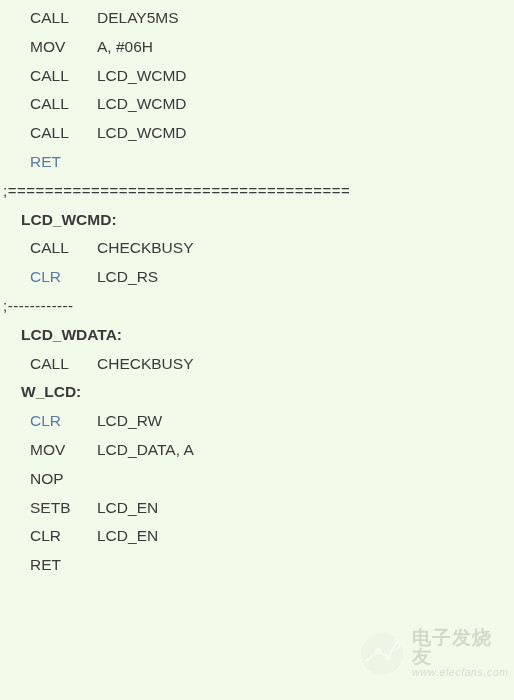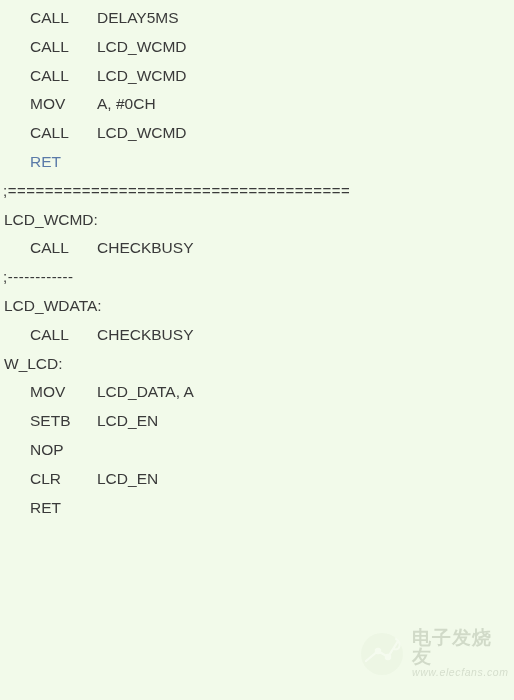--- a/index.html
+++ b/index.html
@@ -30,21 +30,22 @@
     height: 28.8px;
     line-height: 28.8px;
     white-space: nowrap;
     font-size: 15.5px;
     color: #3a3a3a;
     position: relative;
   }
 
   
   .code-line.label {
-    padding-left: 4px;
+    padding-left: 21px;
+    font-weight: bold;
   }
   
   .code-line.comment {
     padding-left: 3px;
     letter-spacing: 0.5px;
     font-size: 15px;
   }
 
   
   .code-line.instr {
@@ -107,35 +108,37 @@
     letter-spacing: 0.6px;
     font-family: "Liberation Sans", sans-serif;
     font-style: italic;
   }
 </style>
 </head>
 <body>
 
 <div id="code-listing">
     <div class="code-line instr"><span class="mnemonic txt-dark">CALL</span><span class="operand txt-dark">DELAY5MS</span></div>
+    <div class="code-line instr"><span class="mnemonic txt-dark">MOV</span><span class="operand txt-dark">A, #06H</span></div>
     <div class="code-line instr"><span class="mnemonic txt-dark">CALL</span><span class="operand txt-dark">LCD_WCMD</span></div>
     <div class="code-line instr"><span class="mnemonic txt-dark">CALL</span><span class="operand txt-dark">LCD_WCMD</span></div>
-    <div class="code-line instr"><span class="mnemonic txt-dark">MOV</span><span class="operand txt-dark">A, #0CH</span></div>
     <div class="code-line instr"><span class="mnemonic txt-dark">CALL</span><span class="operand txt-dark">LCD_WCMD</span></div>
     <div class="code-line instr"><span class="mnemonic kw-blue">RET</span></div>
     <div class="code-line comment">;=====================================</div>
     <div class="code-line label">LCD_WCMD:</div>
     <div class="code-line instr"><span class="mnemonic txt-dark">CALL</span><span class="operand txt-dark">CHECKBUSY</span></div>
+    <div class="code-line instr"><span class="mnemonic kw-blue">CLR</span><span class="operand txt-dark">LCD_RS</span></div>
     <div class="code-line comment">;------------</div>
     <div class="code-line label">LCD_WDATA:</div>
     <div class="code-line instr"><span class="mnemonic txt-dark">CALL</span><span class="operand txt-dark">CHECKBUSY</span></div>
     <div class="code-line label">W_LCD:</div>
+    <div class="code-line instr"><span class="mnemonic kw-blue">CLR</span><span class="operand txt-dark">LCD_RW</span></div>
     <div class="code-line instr"><span class="mnemonic txt-dark">MOV</span><span class="operand txt-dark">LCD_DATA, A</span></div>
+    <div class="code-line instr"><span class="mnemonic txt-dark">NOP</span></div>
     <div class="code-line instr"><span class="mnemonic txt-dark">SETB</span><span class="operand txt-dark">LCD_EN</span></div>
-    <div class="code-line instr"><span class="mnemonic txt-dark">NOP</span></div>
     <div class="code-line instr"><span class="mnemonic txt-dark">CLR</span><span class="operand txt-dark">LCD_EN</span></div>
     <div class="code-line instr"><span class="mnemonic txt-dark">RET</span></div>
   </div>
 
 <div id="watermark">
   <div class="wm-logo">
     <svg width="52" height="52" viewBox="0 0 52 52" aria-hidden="true">
       <circle cx="26" cy="27" r="21" fill="#cfe0c2" opacity="0.55"></circle>
       <path d="M10 34 L22 24 L32 30 L42 14" stroke="#ffffff" stroke-width="2.2" fill="none" stroke-linecap="round"></path>
       <circle cx="22" cy="24" r="3.2" fill="#ffffff"></circle>

